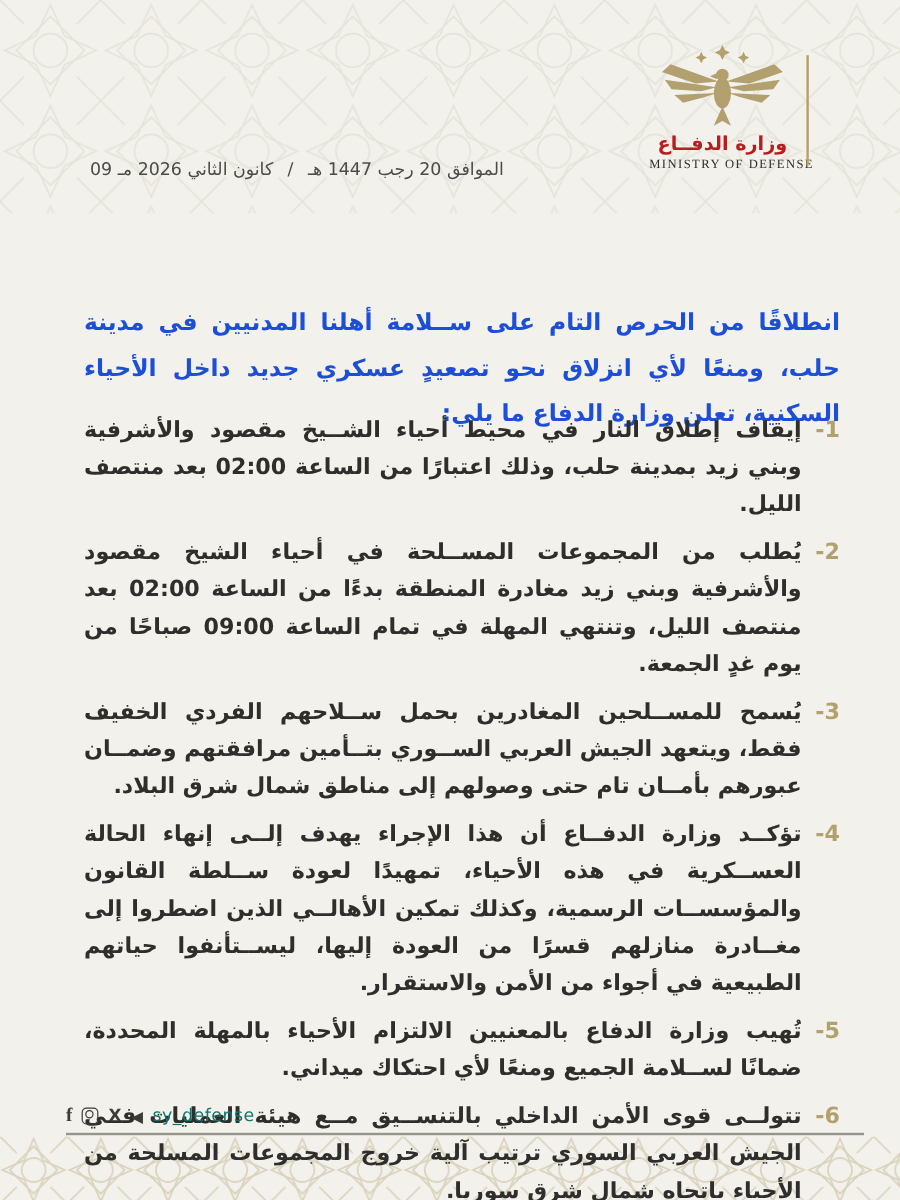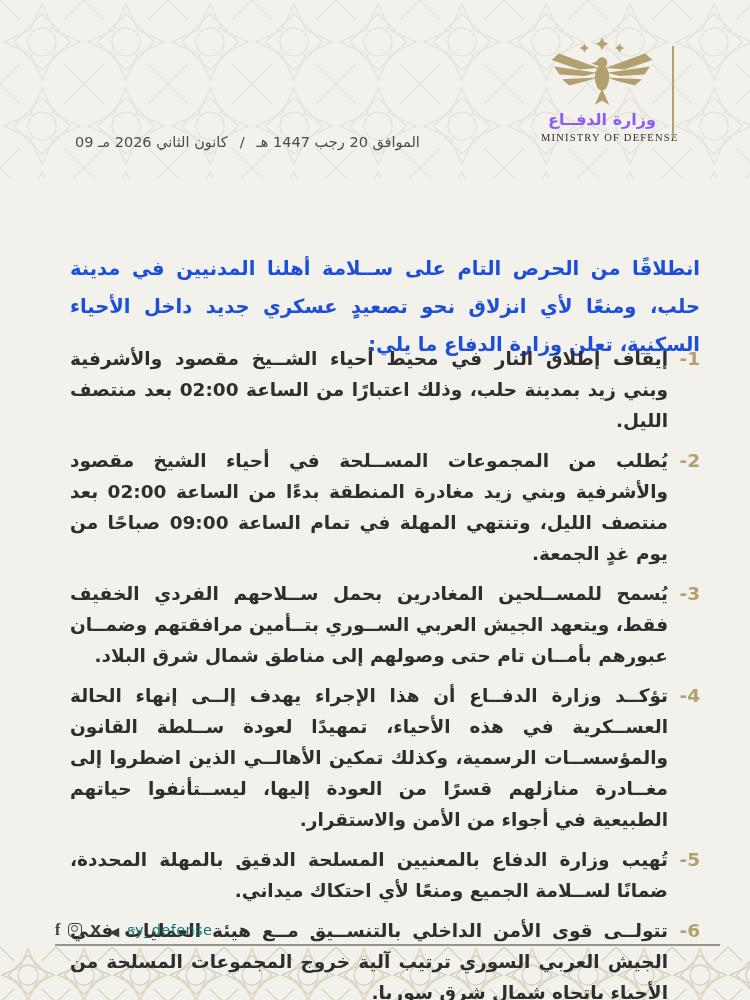--- a/index.html
+++ b/index.html
@@ -16,21 +16,21 @@
   
   .date-line{
     position:absolute;left:75px;top:134px;
     direction:ltr;font-size:14.5px;color:#4c4b49;white-space:nowrap;
   }
   .date-line .seg{unicode-bidi:isolate;direction:ltr;}
   .date-line .sep{padding:0 12px;color:#4c4b49;}
 
   .logo-block{position:absolute;left:541px;top:36px;width:122px;text-align:center;}
   .logo-block .eagle{display:block;margin:0 auto;}
-  .ministry-ar{display:block;font-size:16px;font-weight:bold;color:#8b5cf6;direction:rtl;margin-top:2px;}
+  .ministry-ar{display:block;font-size:16px;font-weight:bold;color:#b91c1c;direction:rtl;margin-top:2px;}
   .ministry-en{display:block;font-family:"Liberation Serif",serif;font-size:10.5px;letter-spacing:1.2px;color:#2e2d2b;margin-top:3px;white-space:nowrap;}
   .logo-divider{position:absolute;left:672px;top:46px;width:2px;height:92px;background:#b3a26d;}
 
   
   .stmt-title{
     position:absolute;right:50px;left:40px;top:170px;
     direction:rtl;text-align:right;
     font-size:36px;font-weight:bold;color:#ad9c6f;line-height:56px;
   }
 
@@ -138,21 +138,21 @@
     <div class="item">
       <span class="num">3-</span>
       <span class="txt">يُسمح للمســلحين المغادرين بحمل ســلاحهم الفردي الخفيف فقط، ويتعهد الجيش العربي الســوري بتــأمين مرافقتهم وضمــان عبورهم بأمــان تام حتى وصولهم إلى مناطق شمال شرق البلاد.</span>
     </div>
     <div class="item">
       <span class="num">4-</span>
       <span class="txt">تؤكــد وزارة الدفــاع أن هذا الإجراء يهدف إلــى إنهاء الحالة العســكرية في هذه الأحياء، تمهيدًا لعودة ســلطة القانون والمؤسســات الرسمية، وكذلك تمكين الأهالــي الذين اضطروا إلى مغــادرة منازلهم قسرًا من العودة إليها، ليســتأنفوا حياتهم الطبيعية في أجواء من الأمن والاستقرار.</span>
     </div>
     <div class="item">
       <span class="num">5-</span>
-      <span class="txt">تُهيب وزارة الدفاع بالمعنيين المسلحة الدقيق بالمهلة المحددة، ضمانًا لســلامة الجميع ومنعًا لأي احتكاك ميداني.</span>
+      <span class="txt">تُهيب وزارة الدفاع بالمعنيين الالتزام الأحياء بالمهلة المحددة، ضمانًا لســلامة الجميع ومنعًا لأي احتكاك ميداني.</span>
     </div>
     <div class="item">
       <span class="num">6-</span>
       <span class="txt">تتولــى قوى الأمن الداخلي بالتنســيق مــع هيئة العمليات فــي الجيش العربي السوري ترتيب آلية خروج المجموعات المسلحة من الأحياء باتجاه شمال شرق سوريا.</span>
     </div>
   </div>
 
   <div class="social">
     <span class="icon fb">f</span>
     <span class="icon ig">

